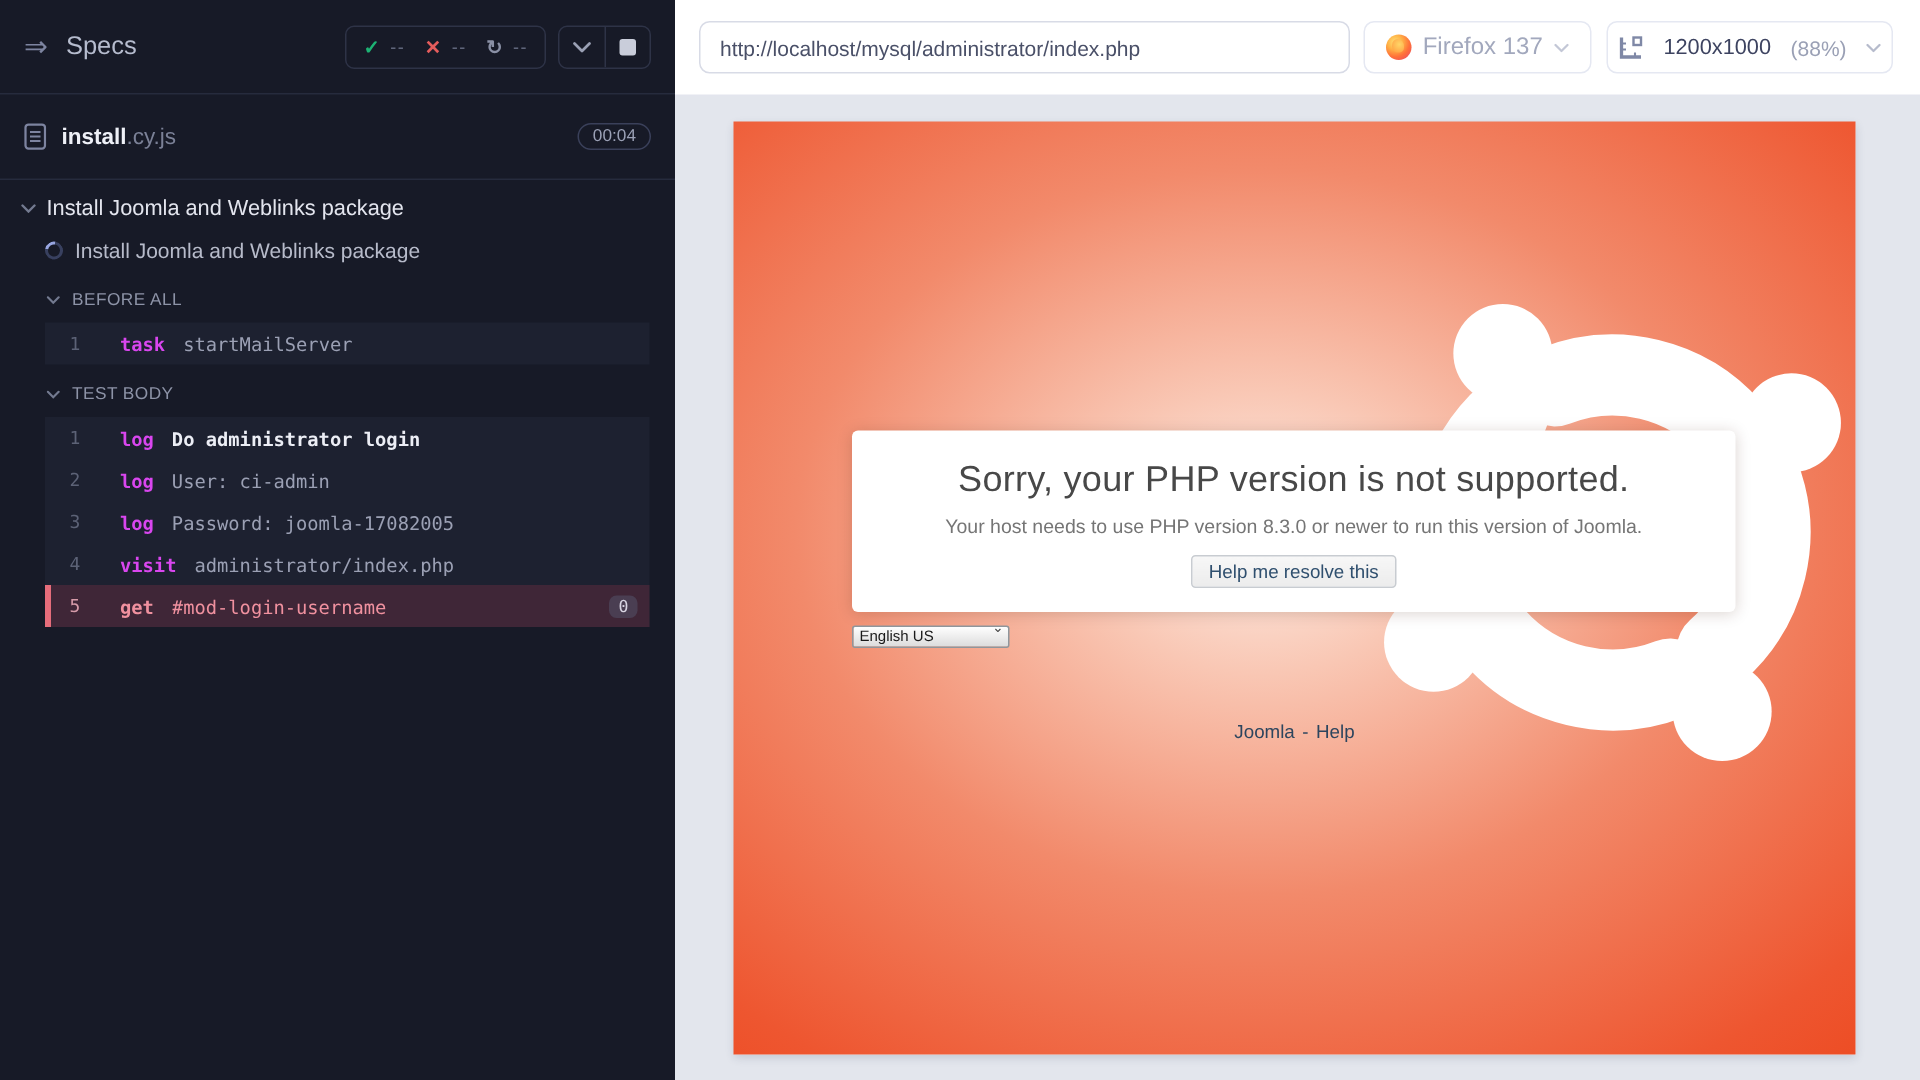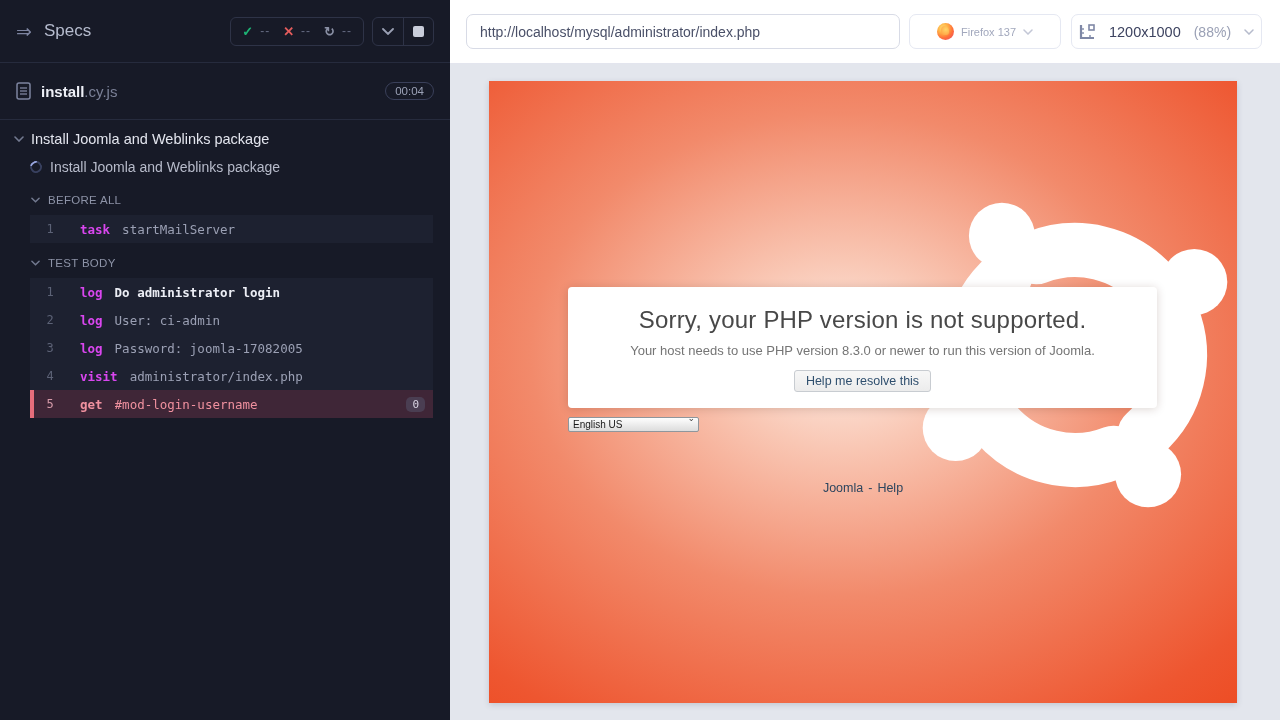--- a/index.html
+++ b/index.html
@@ -53,37 +53,37 @@
   .cmd-row.highlight .cmd-kw,.cmd-row.highlight .cmd-msg{color:var(--highlight-text)}
   .cmd-badge{margin-left:auto;margin-right:8px;background:#4a3e52;border-radius:5px;padding:1px 6px;font-size:11px;color:#d9d5e3}
 
   
   .main{flex:1;display:flex;flex-direction:column;height:720px}
   .topbar{height:64px;background:#fff;border-bottom:1px solid #e3e5ee;display:flex;align-items:center;flex:none}
   .url-input{margin-left:16px;width:434px;height:35px;border:1px solid #d8dbe6;border-radius:7px;padding:0 13px;font-size:14px;color:#4a5068;font-family:"Liberation Sans",sans-serif;outline:none;background:#fff}
   .browser-btn{margin-left:9px;width:152px;height:35px;border:1px solid #e5e8f2;border-radius:7px;display:flex;align-items:center;justify-content:center;gap:7px;background:#fff;cursor:pointer}
   .ff-icon{width:17px;height:17px;border-radius:50%;background:radial-gradient(circle at 35% 30%,#ffe075 0%,#ffb347 30%,#ff7139 60%,#e7426d 100%);position:relative;flex:none}
   .ff-icon::after{content:"";position:absolute;left:4px;top:3px;width:8px;height:9px;border-radius:50% 60% 40% 50%;background:radial-gradient(circle at 60% 40%,#ffd567,#ff9a3e)}
-  .browser-label{color:#a2a8bd;font-size:11px}
+  .browser-label{color:#a2a8bd;font-size:16px}
   .chev-sm{color:#c3c7d6}
   .viewport-btn{margin-left:10px;width:191px;height:35px;border:1px solid #e5e8f2;border-radius:7px;display:flex;align-items:center;justify-content:center;gap:13px;background:#fff;cursor:pointer}
   .vp-size{color:#3d4360;font-size:14.5px}
   .vp-zoom{color:#9aa0b5;font-size:14px}
 
   .content{flex:1;position:relative;background:var(--panel-bg)}
   .aut-frame{position:absolute;left:39px;top:17px;width:748px;height:622px;overflow:hidden;box-shadow:0 2px 6px rgba(50,60,90,.18);
     background:radial-gradient(ellipse 115% 108% at 47% 44%, #fdeee6 0%, #f9c7b4 14%, #f28a6b 36%, #ee5630 62%, var(--joomla-red) 90%)}
   .joomla-logo{position:absolute;left:421px;top:109px;width:330px;height:330px}
 
   .err-card{position:absolute;left:79px;top:206px;width:589px;height:121px;background:#fff;border-radius:4px;box-shadow:0 1px 10px rgba(60,20,5,.18);text-align:center;padding-top:19px}
   .err-title{font-size:24px;font-weight:normal;color:#484848;letter-spacing:.2px}
   .err-sub{margin-top:9px;font-size:13px;color:#757575}
   .err-btn{margin-top:12px;font-size:12.5px;color:#2f4f6e;background:linear-gradient(#f7f7f7,#ececec);border:1px solid #c8ccd1;border-radius:3px;padding:3px 11px;cursor:pointer;font-family:"Liberation Sans",sans-serif}
 
-  .lang-wrap{position:absolute;left:79px;top:333px;width:131px;height:15px}
+  .lang-wrap{position:absolute;left:79px;top:333px;width:105px;height:15px}
   .lang-select{appearance:none;-webkit-appearance:none;width:100%;height:100%;font-size:10px;font-family:"Liberation Sans",sans-serif;color:#1a1a1a;padding:0 14px 0 4px;border:1px solid #8f969c;border-radius:2px;background:linear-gradient(#fefefe,#dcdcdc);cursor:pointer}
   .lang-wrap::after{content:"⌄";position:absolute;right:4px;top:-1px;font-size:9px;color:#444;pointer-events:none}
 
   .aut-footer{position:absolute;left:0;top:400px;width:100%;text-align:center;font-size:12.5px;color:#2c455e}
   .aut-footer a{color:#2c455e;text-decoration:none;margin:0 5px;cursor:pointer}
 </style>
 </head>
 <body>
 
 <aside class="sidebar">

